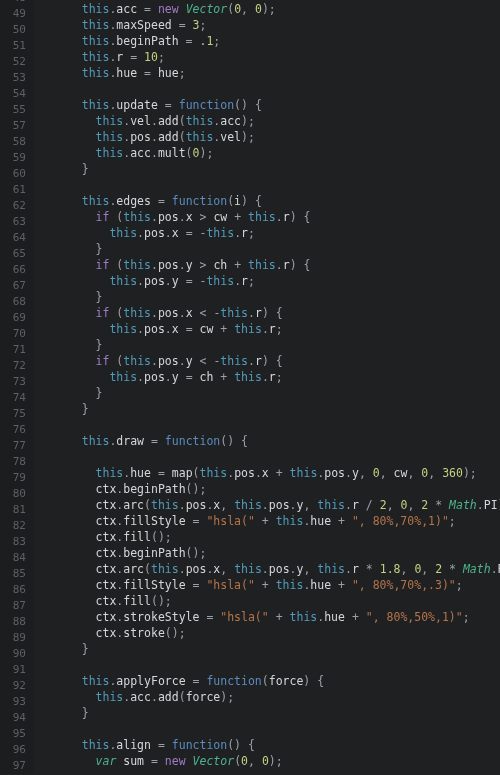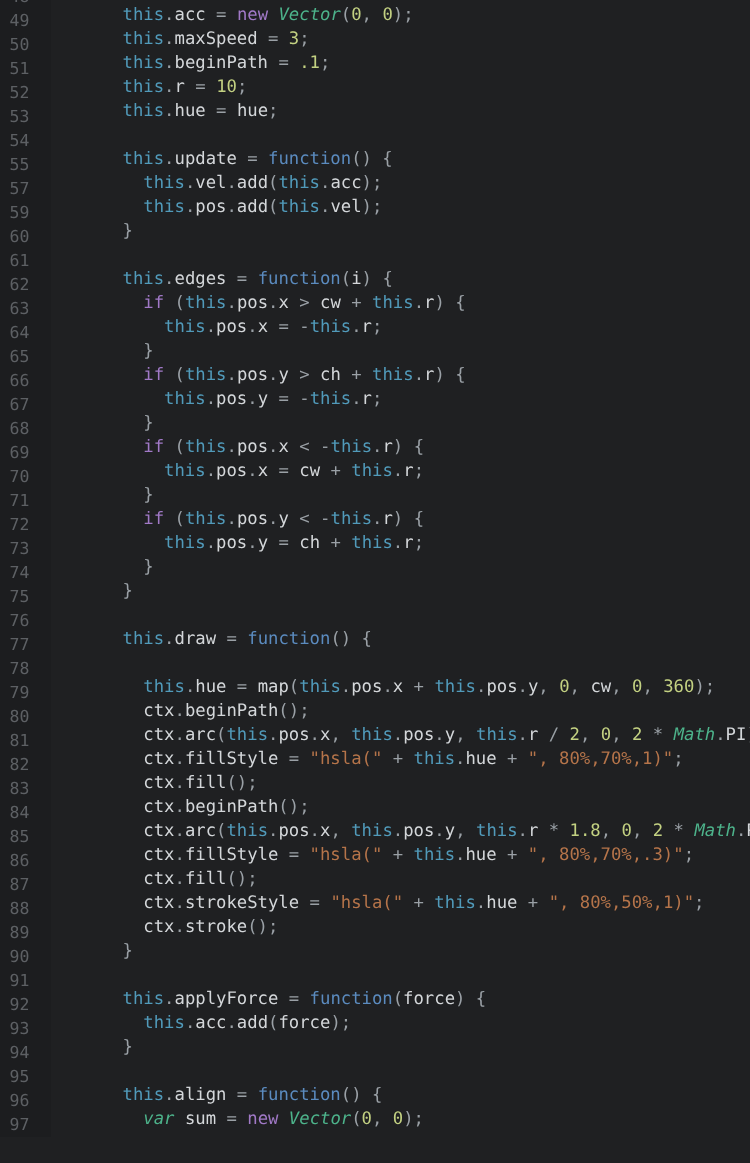--- a/index.html
+++ b/index.html
@@ -5,21 +5,21 @@
   html,body{margin:0;padding:0;}
   body{
     width:500px;height:775px;overflow:hidden;
     background:#1f2022;
     font-family:"DejaVu Sans Mono","Liberation Mono",monospace;
   }
   #editor{position:relative;width:500px;height:775px;overflow:hidden;}
   .scroll{position:absolute;left:0;top:-10px;width:500px;}
   .row{height:16px;line-height:16px;white-space:pre;font-size:11.5px;}
   .gut{
-    display:inline-block;width:34px;text-align:center;
+    display:inline-block;width:34px;text-align:right;
     padding-right:8px;box-sizing:border-box;
     color:#5d6064;font-size:11px;vertical-align:top;
     background:#1c1d1f;
   }
   .code{display:inline-block;padding-left:20px;vertical-align:top;margin-top:11px;}
   .kw{color:#a179c7;}
   .fn{color:#5b8bbf;}
   .this{color:#519aba;}
   .prop{color:#d4d7da;}
   .type{color:#4db38b;font-style:italic;}
@@ -35,20 +35,21 @@
   <div class="scroll" id="scroll">
       <div class="row"><span class="gut">48</span><span class="code">    <span class="this">this</span><span class="p">.</span><span class="prop">acc</span> <span class="p">=</span> <span class="kw">new</span> <span class="type">Vector</span><span class="p">(</span><span class="num">0</span><span class="p">,</span> <span class="num">0</span><span class="p">);</span></span></div>
       <div class="row"><span class="gut">49</span><span class="code">    <span class="this">this</span><span class="p">.</span><span class="prop">maxSpeed</span> <span class="p">=</span> <span class="num">3</span><span class="p">;</span></span></div>
       <div class="row"><span class="gut">50</span><span class="code">    <span class="this">this</span><span class="p">.</span><span class="prop">beginPath</span> <span class="p">=</span> <span class="num">.1</span><span class="p">;</span></span></div>
       <div class="row"><span class="gut">51</span><span class="code">    <span class="this">this</span><span class="p">.</span><span class="prop">r</span> <span class="p">=</span> <span class="num">10</span><span class="p">;</span></span></div>
       <div class="row"><span class="gut">52</span><span class="code">    <span class="this">this</span><span class="p">.</span><span class="prop">hue</span> <span class="p">=</span> <span class="id">hue</span><span class="p">;</span></span></div>
       <div class="row"><span class="gut">53</span><span class="code"></span></div>
       <div class="row"><span class="gut">54</span><span class="code">    <span class="this">this</span><span class="p">.</span><span class="prop">update</span> <span class="p">=</span> <span class="fn">function</span><span class="p">()</span> <span class="p">{</span></span></div>
       <div class="row"><span class="gut">55</span><span class="code">      <span class="this">this</span><span class="p">.</span><span class="prop">vel</span><span class="p">.</span><span class="prop">add</span><span class="p">(</span><span class="this">this</span><span class="p">.</span><span class="prop">acc</span><span class="p">);</span></span></div>
       <div class="row"><span class="gut">57</span><span class="code">      <span class="this">this</span><span class="p">.</span><span class="prop">pos</span><span class="p">.</span><span class="prop">add</span><span class="p">(</span><span class="this">this</span><span class="p">.</span><span class="prop">vel</span><span class="p">);</span></span></div>
+      <div class="row"><span class="gut">58</span><span class="code">      <span class="this">this</span><span class="p">.</span><span class="prop">acc</span><span class="p">.</span><span class="prop">mult</span><span class="p">(</span><span class="num">0</span><span class="p">);</span></span></div>
       <div class="row"><span class="gut">59</span><span class="code">    <span class="p">}</span></span></div>
       <div class="row"><span class="gut">60</span><span class="code"></span></div>
       <div class="row"><span class="gut">61</span><span class="code">    <span class="this">this</span><span class="p">.</span><span class="prop">edges</span> <span class="p">=</span> <span class="fn">function</span><span class="p">(</span><span class="id">i</span><span class="p">)</span> <span class="p">{</span></span></div>
       <div class="row"><span class="gut">62</span><span class="code">      <span class="kw">if</span> <span class="p">(</span><span class="this">this</span><span class="p">.</span><span class="prop">pos</span><span class="p">.</span><span class="prop">x</span> <span class="p">&gt;</span> <span class="id">cw</span> <span class="p">+</span> <span class="this">this</span><span class="p">.</span><span class="prop">r</span><span class="p">)</span> <span class="p">{</span></span></div>
       <div class="row"><span class="gut">63</span><span class="code">        <span class="this">this</span><span class="p">.</span><span class="prop">pos</span><span class="p">.</span><span class="prop">x</span> <span class="p">=</span> <span class="p">-</span><span class="this">this</span><span class="p">.</span><span class="prop">r</span><span class="p">;</span></span></div>
       <div class="row"><span class="gut">64</span><span class="code">      <span class="p">}</span></span></div>
       <div class="row"><span class="gut">65</span><span class="code">      <span class="kw">if</span> <span class="p">(</span><span class="this">this</span><span class="p">.</span><span class="prop">pos</span><span class="p">.</span><span class="prop">y</span> <span class="p">&gt;</span> <span class="id">ch</span> <span class="p">+</span> <span class="this">this</span><span class="p">.</span><span class="prop">r</span><span class="p">)</span> <span class="p">{</span></span></div>
       <div class="row"><span class="gut">66</span><span class="code">        <span class="this">this</span><span class="p">.</span><span class="prop">pos</span><span class="p">.</span><span class="prop">y</span> <span class="p">=</span> <span class="p">-</span><span class="this">this</span><span class="p">.</span><span class="prop">r</span><span class="p">;</span></span></div>
       <div class="row"><span class="gut">67</span><span class="code">      <span class="p">}</span></span></div>
       <div class="row"><span class="gut">68</span><span class="code">      <span class="kw">if</span> <span class="p">(</span><span class="this">this</span><span class="p">.</span><span class="prop">pos</span><span class="p">.</span><span class="prop">x</span> <span class="p">&lt;</span> <span class="p">-</span><span class="this">this</span><span class="p">.</span><span class="prop">r</span><span class="p">)</span> <span class="p">{</span></span></div>

